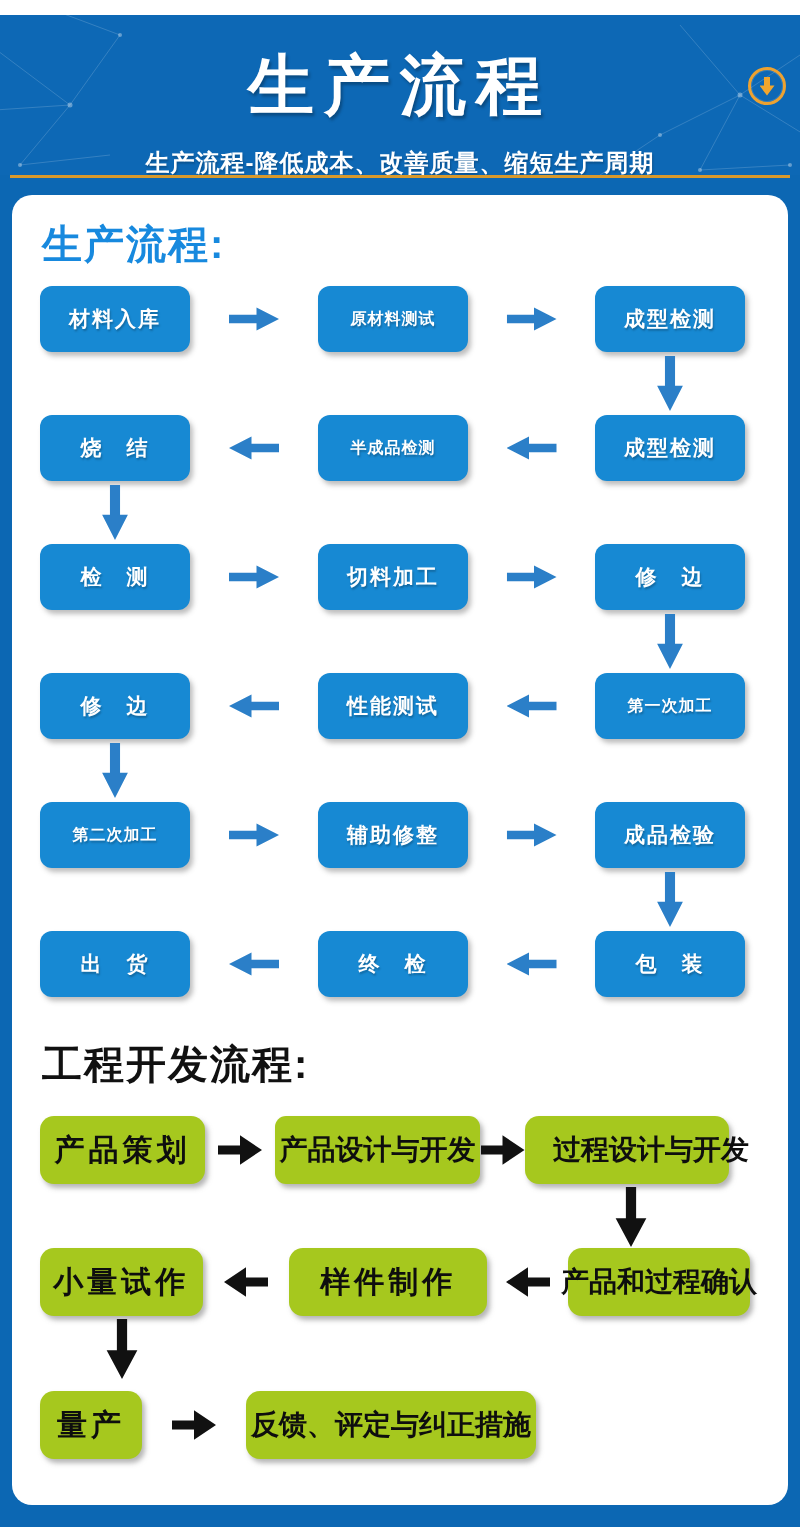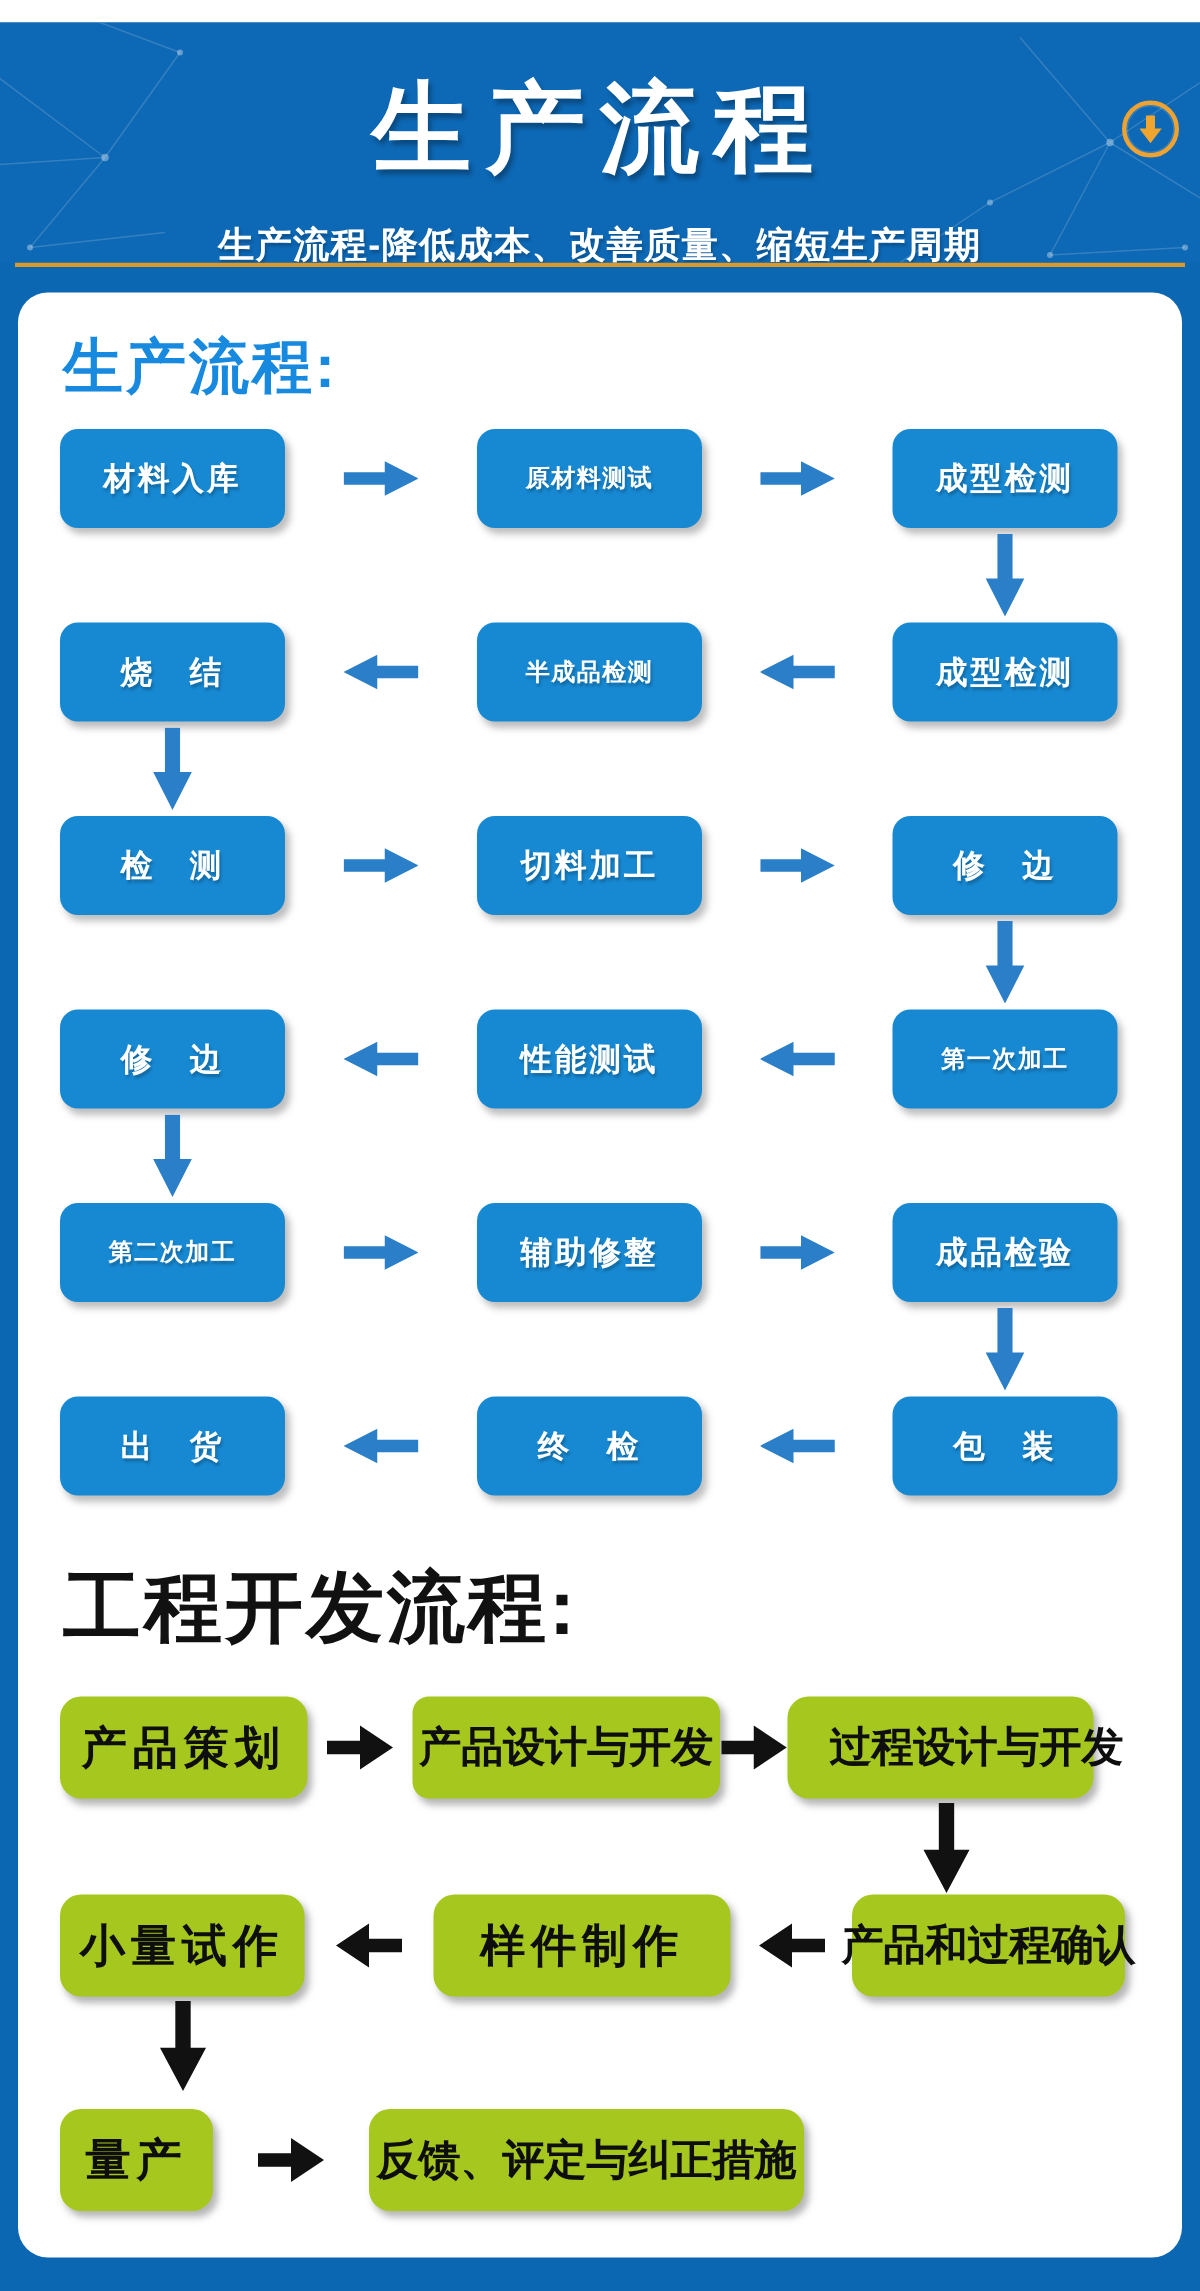--- a/index.html
+++ b/index.html
@@ -39,21 +39,21 @@
   .gold-line { height:3px; margin:0 10px; background:#d9992b; }
 
   
   .card {
     margin:17px 12px 22px 12px;
     background:#ffffff; border-radius:20px;
     padding:22px 28px 24px 28px;
     min-height:1310px;
   }
   .h-blue { font-size:40px; font-weight:bold; color:#1789de; letter-spacing:2px; margin:0 0 14px 2px; }
-  .h-black { font-size:52px; font-weight:bold; color:#111111; letter-spacing:2px; margin:40px 0 24px 2px; }
+  .h-black { font-size:40px; font-weight:bold; color:#111111; letter-spacing:2px; margin:40px 0 24px 2px; }
 
   
   .frow {
     display:grid; grid-template-columns:150px 128px 150px 127px 150px;
     align-items:center; height:66px; width:705px;
   }
   .bbox {
     height:66px; border-radius:12px; background:#1789d3; color:#ffffff;
     display:flex; align-items:center; justify-content:center;
     font-size:21px; font-weight:bold; letter-spacing:2px; white-space:pre;

